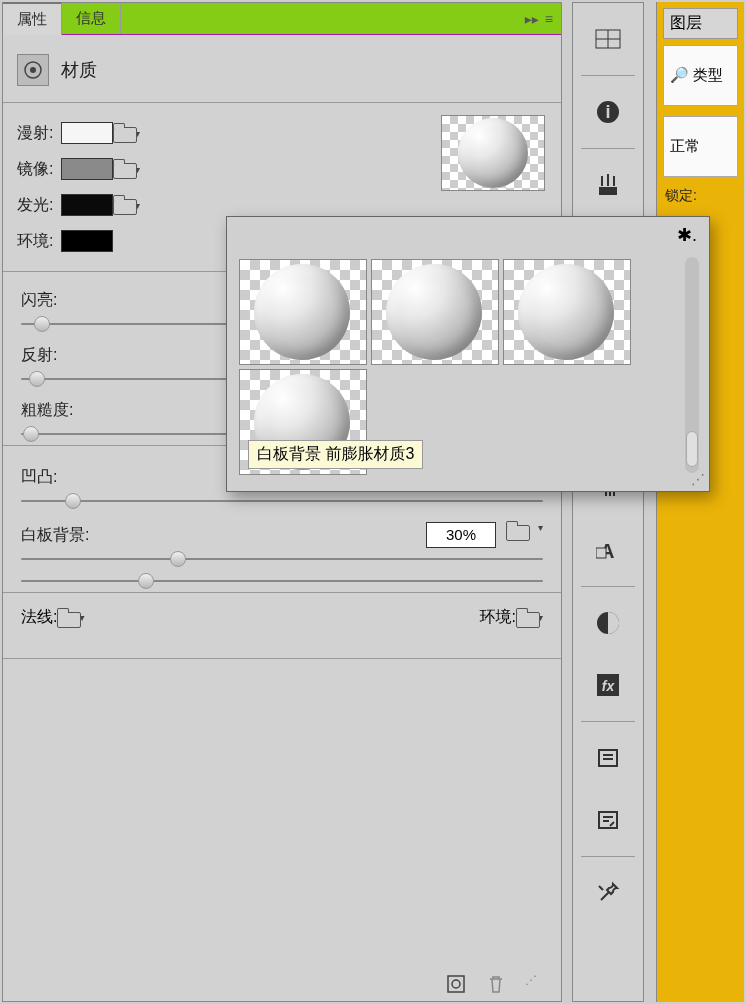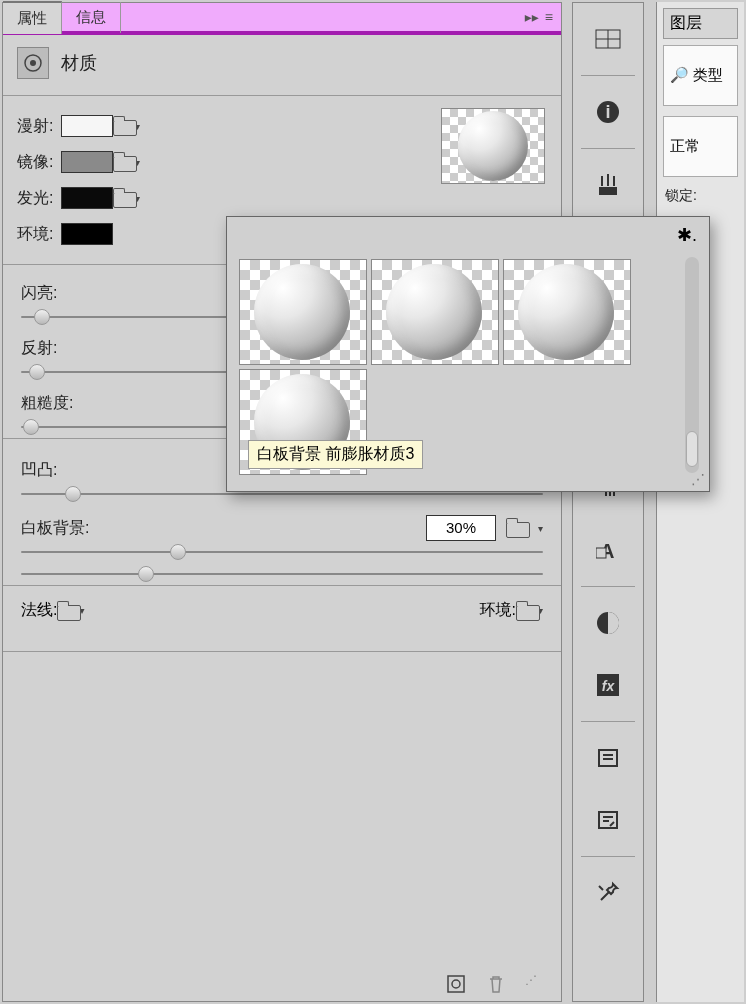--- a/index.html
+++ b/index.html
@@ -1,25 +1,25 @@
 <!DOCTYPE html>
 <html><head>
 <meta charset="utf-8">
 <style>
 * { box-sizing: border-box; margin: 0; padding: 0; font-family: "Microsoft YaHei", sans-serif; }
 body { background: #cecece; width: 746px; height: 1004px; overflow: hidden; position: relative; }
 
 .main-panel { position: absolute; left: 2px; top: 2px; width: 560px; height: 1000px; background: #d2d2d2; border: 1px solid #888; }
-.tab-bar { height: 32px; background: #f0abfc; border-bottom: 4px solid #a21caf; display: flex; align-items: center; }
+.tab-bar { height: 32px; background: #84cc16; border-bottom: 1px solid #a21caf; display: flex; align-items: center; }
 .tab { padding: 6px 14px; font-size: 15px; color: #333; border-right: 1px solid #999; cursor: pointer; }
 .tab.active { background: #d6d6d6; border-top: 2px solid #777; }
 .tab-controls { margin-left: auto; display: flex; gap: 6px; padding-right: 8px; color: #555; }
 .tab-controls span { cursor: pointer; font-size: 14px; }
 
-.section-header { display: flex; align-items: center; padding: 12px 14px; gap: 12px; }
+.section-header { display: flex; align-items: center; padding: 12px 14px; gap: 12px; margin-top: 7px; }
 .icon-box { width: 32px; height: 32px; background: #bcbcbc; border: 1px solid #888; display: flex; align-items: center; justify-content: center; }
 .section-title { font-size: 18px; color: #222; }
 
 .divider { height: 1px; background: #999; margin: 4px 0; }
 
 .color-rows { padding: 8px 14px; position: relative; }
 .color-row { display: flex; align-items: center; height: 36px; }
 .color-label { width: 44px; font-size: 16px; color: #222; }
 .color-swatch { width: 52px; height: 22px; border: 1px solid #333; }
 .folder-icon { width: 24px; height: 18px; position: relative; cursor: pointer; }
@@ -40,21 +40,21 @@
 .bottom-row { padding: 10px 18px; display: flex; align-items: center; }
 .bottom-row .spacer { flex: 1; }
 
 .footer-icons { position: absolute; bottom: 6px; right: 14px; display: flex; gap: 18px; align-items: center; }
 .footer-icons .ico { width: 22px; height: 22px; cursor: pointer; color: #444; }
 
 .side-strip { position: absolute; left: 572px; top: 2px; width: 72px; height: 1000px; background: #d2d2d2; border: 1px solid #888; }
 .side-btn { width: 52px; height: 52px; margin: 10px auto; display: flex; align-items: center; justify-content: center; color: #333; cursor: pointer; }
 .side-divider { height: 1px; background: #999; margin: 4px 8px; }
 
-.right-panel { position: absolute; left: 656px; top: 2px; width: 88px; height: 1000px; background: #e5e5e5; border-left: 1px solid #888; padding: 6px; }
+.right-panel { position: absolute; left: 656px; top: 2px; width: 88px; height: 1000px; background: #eab308; border-left: 1px solid #888; padding: 6px; }
 .right-panel .hdr { font-size: 16px; padding: 4px 6px; background: #d6d6d6; border: 1px solid #999; margin-bottom: 6px; }
 .right-panel .fld { font-size: 15px; padding: 20px 6px; background: #fafafa; border: 1px solid #aaa; margin-bottom: 10px; }
 .right-panel .lbl { font-size: 14px; color: #222; margin: 10px 2px; }
 
 .popup { position: absolute; left: 226px; top: 216px; width: 484px; height: 276px; background: #d0d0d0; border: 1px solid #666; box-shadow: 4px 6px 14px rgba(0,0,0,.35); z-index: 100; }
 .popup-header { height: 36px; display: flex; justify-content: flex-end; align-items: center; padding: 0 12px; }
 .popup-header .gear { font-size: 18px; cursor: pointer; }
 .popup-grid { display: flex; flex-wrap: wrap; padding: 4px 10px; width: 420px; }
 .popup-item { width: 128px; height: 106px; background: repeating-conic-gradient(#ccc 0 25%, #fff 0 50%) 0 0/20px 20px; border: 1px solid #888; margin: 2px; position: relative; cursor: pointer; }
 .popup-item .sph { position: absolute; width: 96px; height: 96px; top: 4px; left: 14px; border-radius: 50%; background: radial-gradient(circle at 30% 25%, #fff 0%, #e8e8e8 30%, #b0b0b0 70%, #888 100%); box-shadow: inset -6px -6px 12px rgba(0,0,0,.2), inset 6px 6px 12px rgba(255,255,255,.5); }
@@ -157,21 +157,21 @@
     <div class="slider-row">
         <div class="slider-track">
           <div class="slider-handle" style="left:10%"></div>
         </div>
       </div>
   </div>
 
   <div class="slider-group">
     <div class="slider-row" style="justify-content:space-between; margin-bottom:10px;">
       <span class="slider-label" style="margin:0">白板背景:</span>
-      <div style="display:flex;gap:10px;align-items:center;">
+      <div style="display:flex;gap:10px;">
         <div class="value-box">30%</div>
         <div class="folder-icon"></div>
           <span class="dd-mark">▾</span>
       </div>
     </div>
     <div class="slider-row">
         <div class="slider-track">
           <div class="slider-handle" style="left:30%"></div>
         </div>
       </div>

